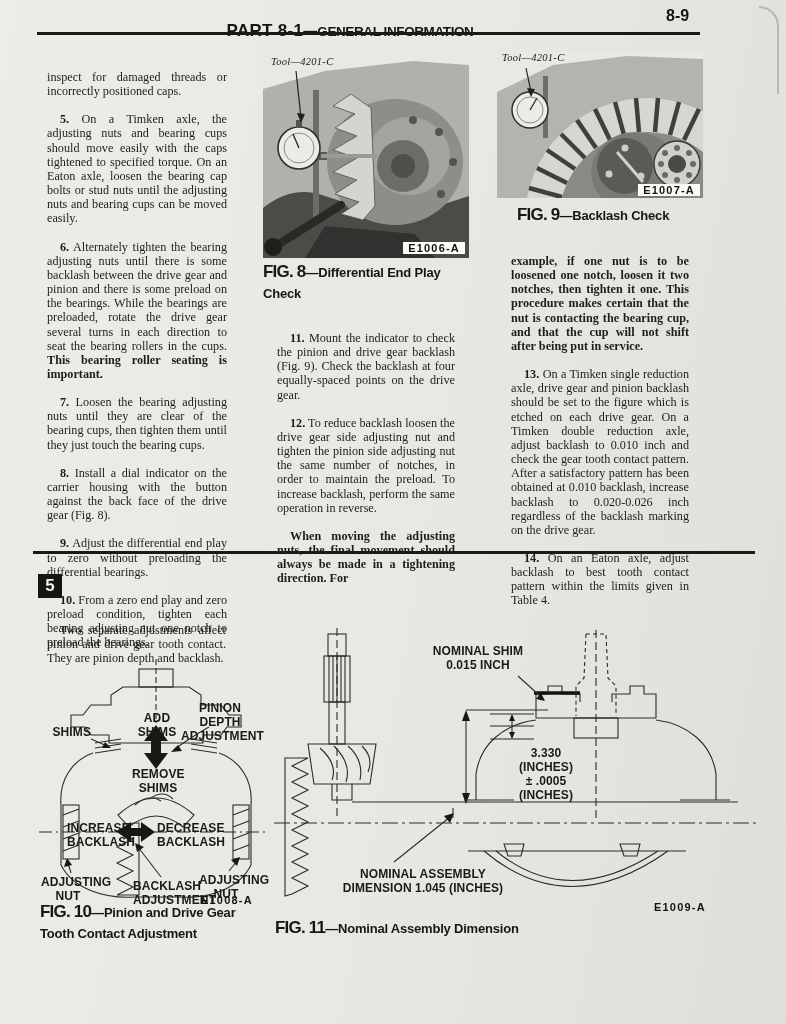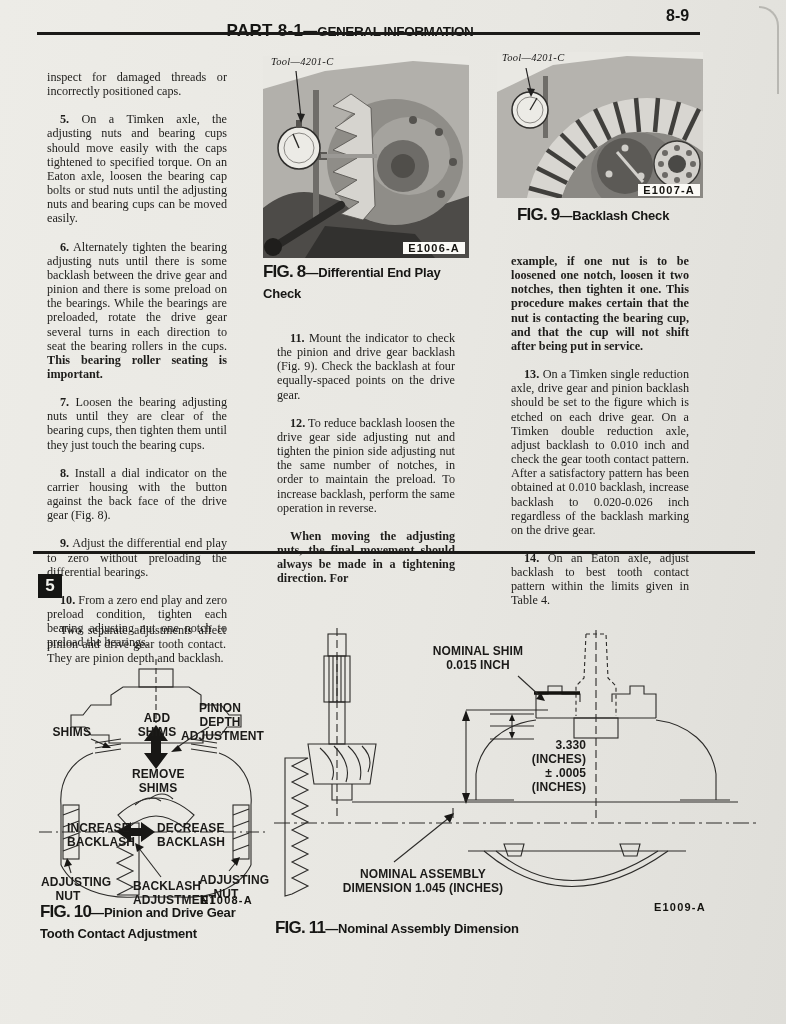--- a/index.html
+++ b/index.html
@@ -292,21 +292,21 @@
       <path d="M236,222 L256,222 L253,234 L240,234 Z" class="ln"></path>
       <path d="M352,222 L372,222 L369,234 L356,234 Z" class="ln"></path>
       <path d="M126,240 L182,195" class="ln"></path>
         <polygon points="186,191 176,194 182,201" class="blk"></polygon>
       <line x1="185" y1="186" x2="185" y2="196" class="ln" stroke-width="0.8"></line>
       <path d="M250,54 L273,75" class="ln"></path>
         <polygon points="277,79 268,77 273,71" class="blk"></polygon>
     </svg>
     <div class="lbl" style="left:148px;top:22px;width:124px;">NOMINAL SHIM
 0.015 INCH</div>
-    <div class="lbl" style="left:238px;top:116px;width:80px;text-align:right;">3.330
+    <div class="lbl" style="left:238px;top:124px;width:80px;">3.330
 (INCHES)
 ± .0005
 (INCHES)</div>
     <div class="lbl" style="left:55px;top:245px;width:200px;">NOMINAL ASSEMBLY
 DIMENSION 1.045 (INCHES)</div>
     <div class="codeplain" style="left:386px;top:279px;">E1009-A</div>
   </div>
   <div class="figcap" style="left:275px;top:918px;width:420px;">
     <span class="num">FIG. 11</span><span class="txt">—Nominal Assembly Dimension</span>
   </div>

